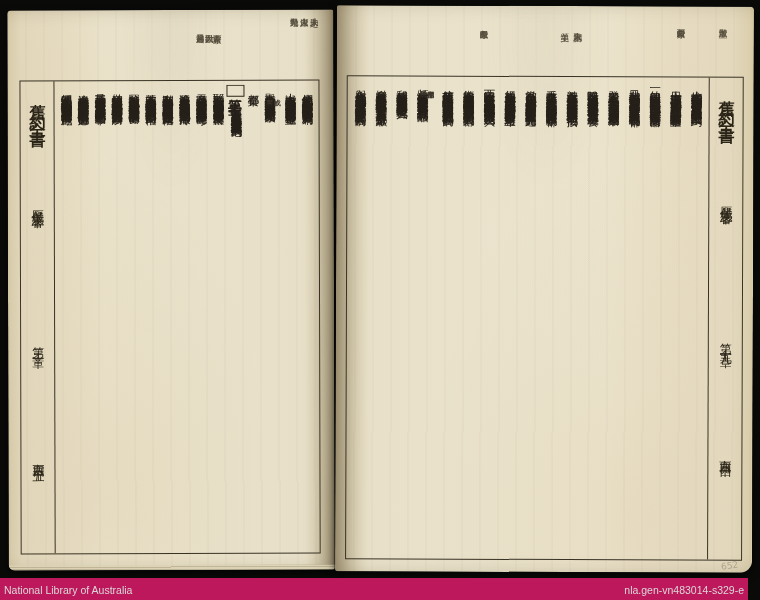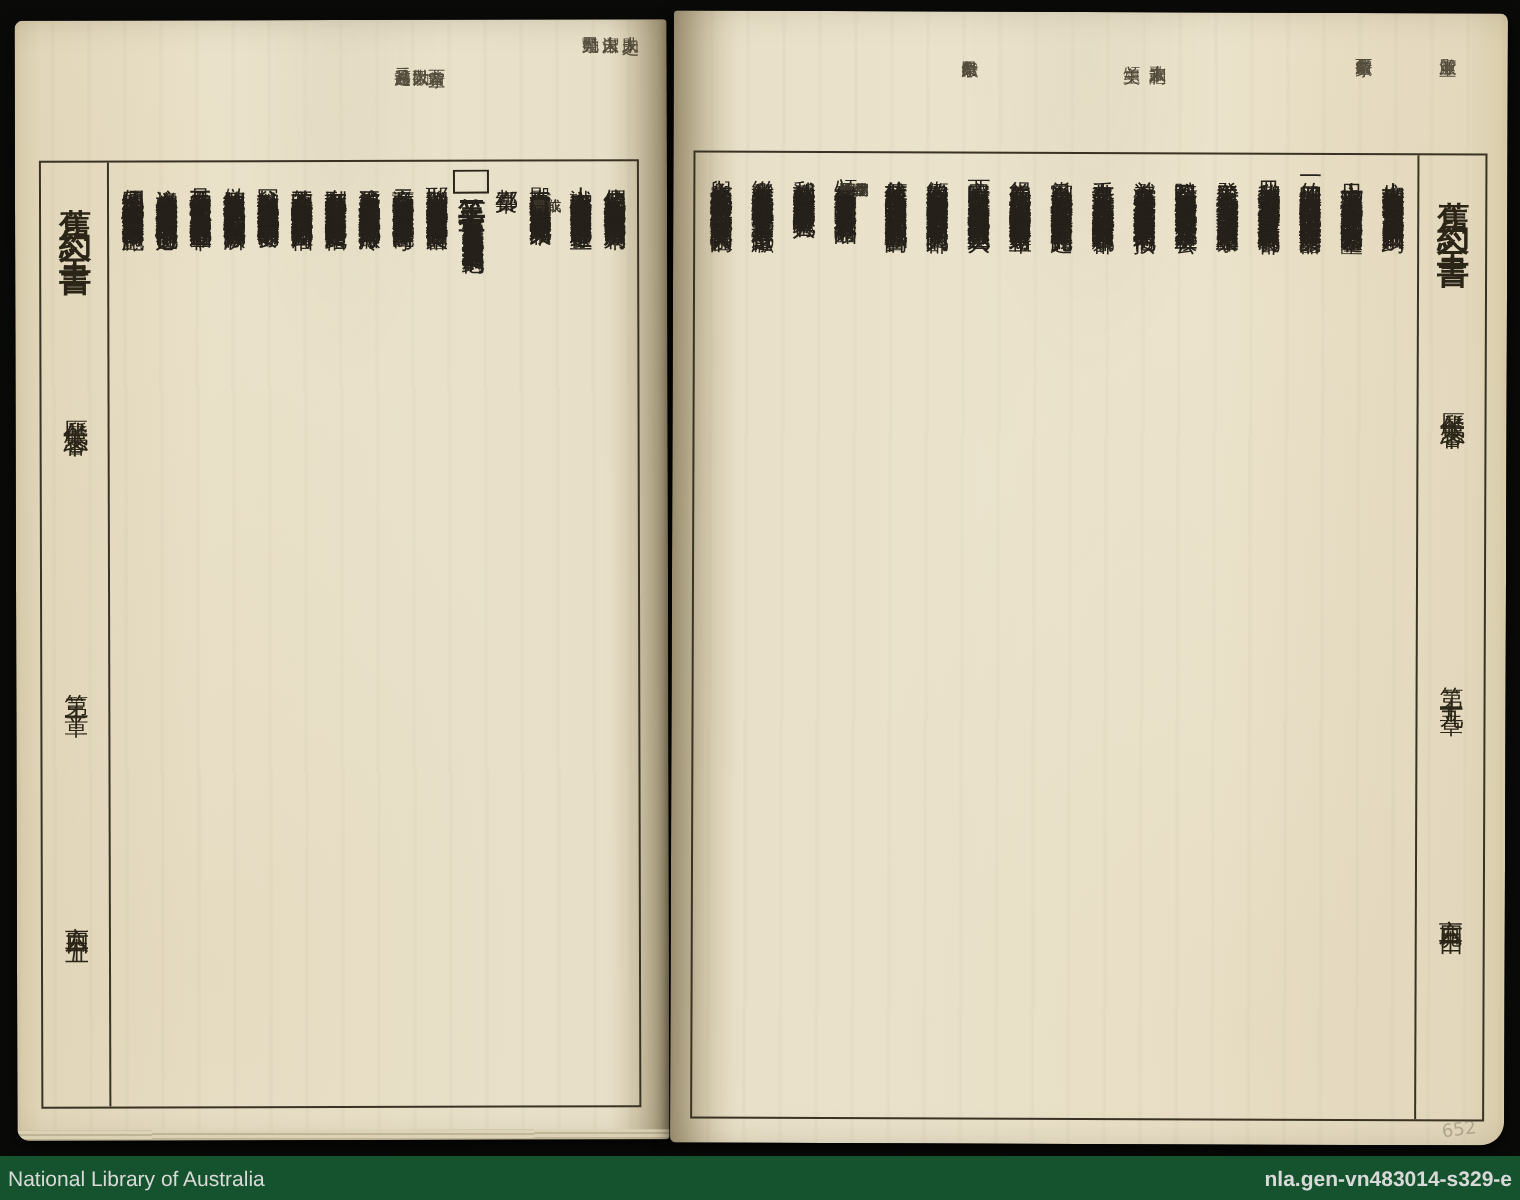--- a/index.html
+++ b/index.html
@@ -55,25 +55,25 @@
   .tnote{position:absolute;writing-mode:vertical-rl;text-orientation:upright;
          font-size:8.5px;line-height:9.5px;color:#554d3c;letter-spacing:0;}
   
   .ghost{position:absolute;left:0;right:0;top:0;bottom:0;pointer-events:none;opacity:.55;
     background:
       repeating-linear-gradient(90deg, rgba(120,108,82,.05) 0 2px, transparent 2px 18px),
       radial-gradient(ellipse at 50% 4%, rgba(110,98,70,.08), transparent 22%);}
   .pencil{position:absolute;right:14px;bottom:2px;font-size:9px;color:#6b6250;
           opacity:.4;transform:rotate(-8deg);font-family:"DejaVu Sans", sans-serif;}
   
-  #caption-bar{position:absolute;left:0;right:0;bottom:0;height:22px;background:#14532d;}
+  #caption-bar{position:absolute;left:0;right:12px;bottom:0;height:22px;background:#be185d;}
   .cap{position:absolute;bottom:4px;color:#d9d9d9;font-size:10.5px;
        font-family:"Liberation Sans", "DejaVu Sans", sans-serif;}
   #cap-left{left:4px;}
-  #cap-right{right:4px;font-weight:bold;}
+  #cap-right{right:4px;}
 </style>
 </head>
 <body>
 
 <div id="stage">
 
   <div class="page" id="left-page">
     <div class="ghost"></div>
     <div class="top-notes" id="left-notes">
         <div class="tnote" style="left: 302px; top: 2px;">未人助之</div>

